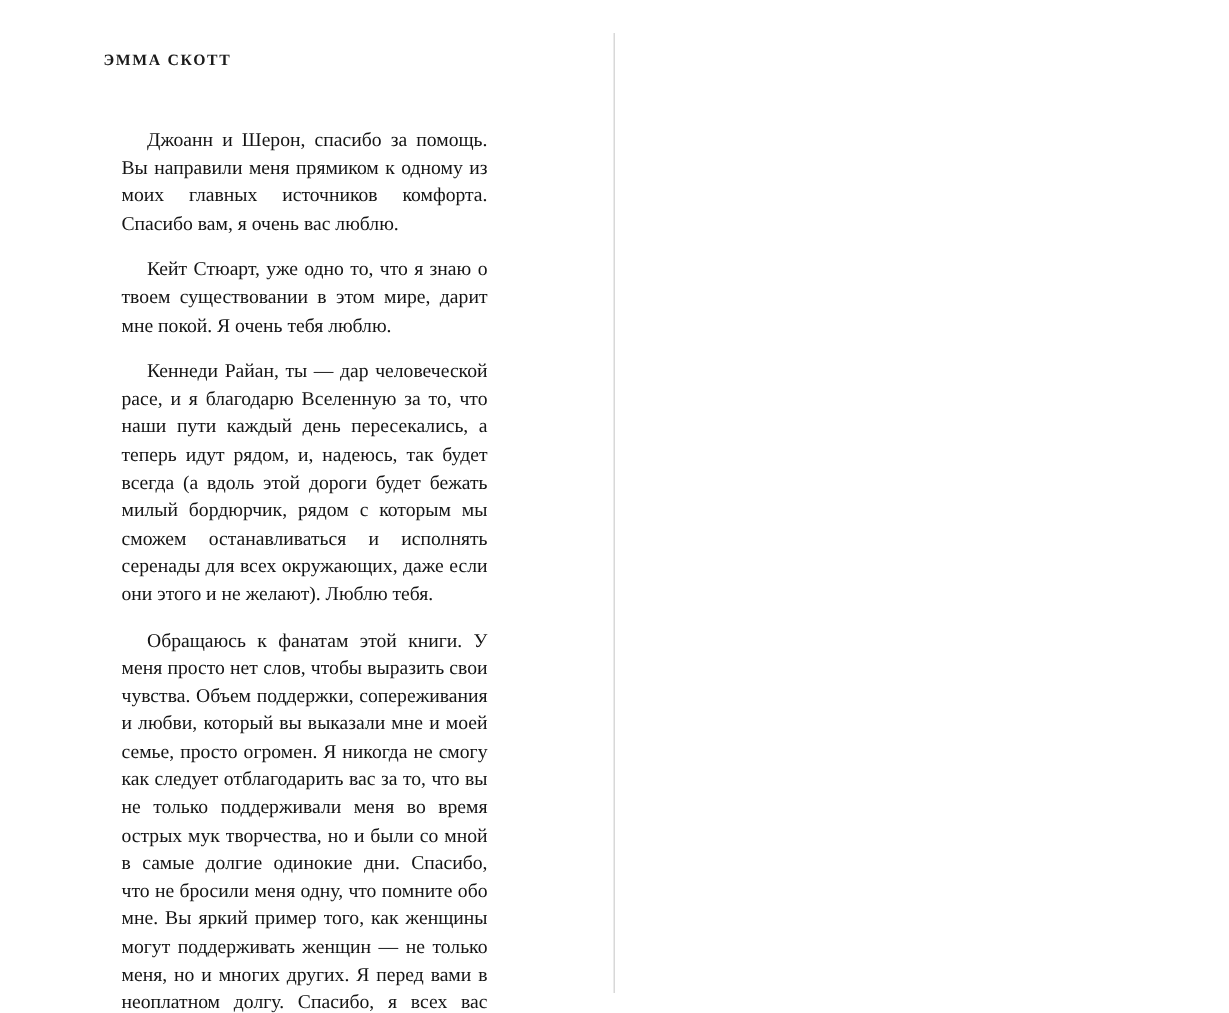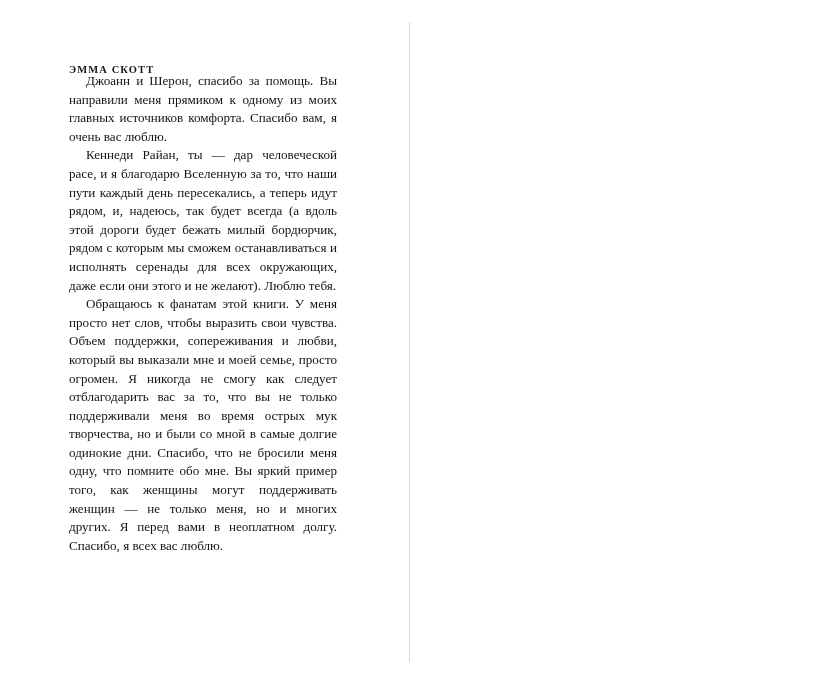--- a/index.html
+++ b/index.html
@@ -41,55 +41,56 @@
     top: 22px;
     width: 1px;
     height: 640px;
     background: #d8d8d8;
   }
 
   
   .running-head {
     position: absolute;
     left: 69px;
-    top: 64px;
+    top: 35px;
     font-family: "Liberation Serif", serif;
     font-size: 10.5px;
     letter-spacing: 1.1px;
     font-weight: 700;
     color: #1a1a1a;
     text-align: right;
   }
   .body-text {
     position: absolute;
     left: 69px;
     top: 72px;
     width: 268px;
     font-size: 13.1px;
     line-height: 18.6px;
     text-align: justify;
     text-justify: inter-word;
     color: #141414;
     hyphens: manual;
   }
   .body-text p {
-    margin: 0;
+    margin: 12px;
     text-indent: 17px;
   }
 </style>
 </head>
 <body>
 
 <div class="spread">
 
   <div class="page page-left">
     <div class="running-head">ЭММА СКОТТ</div>
 
     <div class="body-text">
       <p>Джоанн и Шерон, спасибо за помощь. Вы направили меня прямиком к одному из моих главных источников комфорта. Спасибо вам, я очень вас люблю.</p>
+      <p>Кейт Стюарт, уже одно то, что я знаю о твоем существовании в этом мире, дарит мне покой. Я очень тебя люблю.</p>
       <p>Кеннеди Райан, ты — дар человеческой расе, и я благодарю Вселенную за то, что наши пути каждый день пересекались, а теперь идут рядом, и, надеюсь, так будет всегда (а вдоль этой дороги будет бежать милый бордюрчик, рядом с которым мы сможем останавливаться и исполнять серенады для всех окружающих, даже если они этого и не желают). Люблю тебя.</p>
       <p>Обращаюсь к фанатам этой книги. У меня просто нет слов, чтобы выразить свои чувства. Объем поддержки, сопереживания и любви, который вы выказали мне и моей семье, просто огромен. Я никогда не смогу как следует отблагодарить вас за то, что вы не только поддерживали меня во время острых мук творчества, но и были со мной в самые долгие одинокие дни. Спасибо, что не бросили меня одну, что помните обо мне. Вы яркий пример того, как женщины могут поддерживать женщин — не только меня, но и многих других. Я перед вами в неоплатном долгу. Спасибо, я всех вас люблю.</p>
     </div>
   </div>
 
   <div class="gutter"></div>
 
   <div class="page page-right">
 
     

